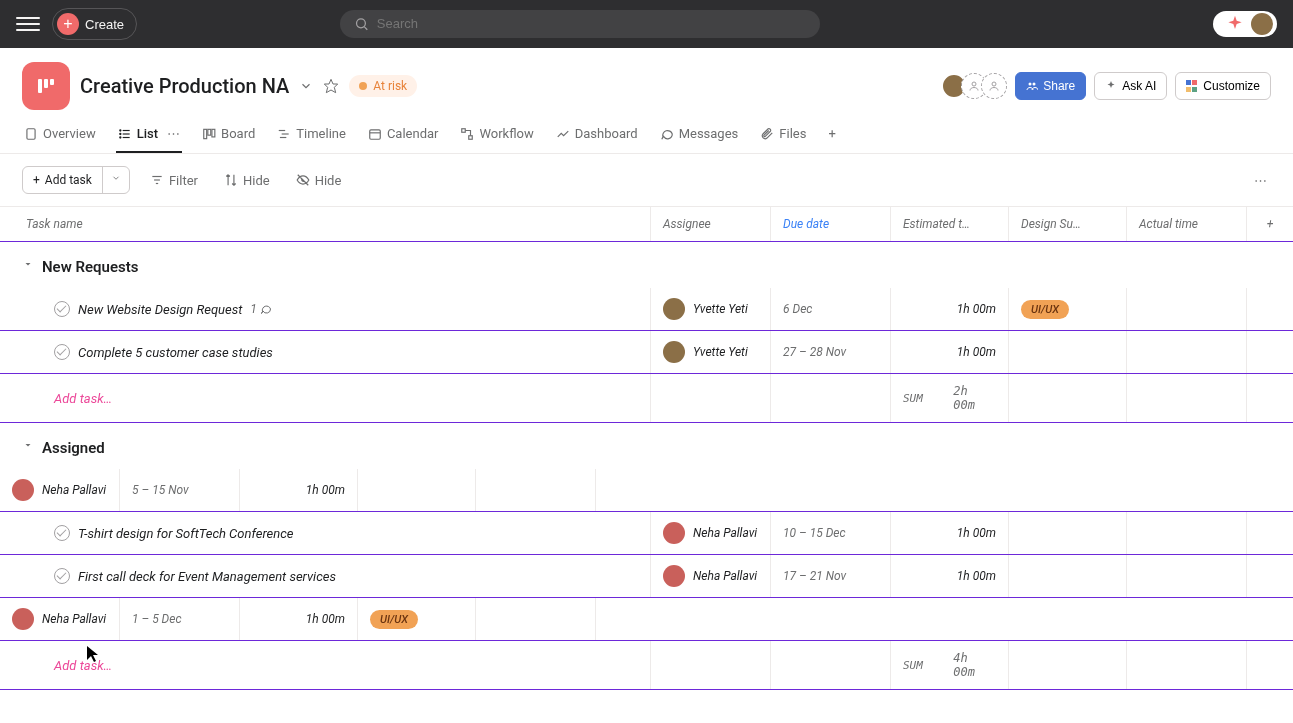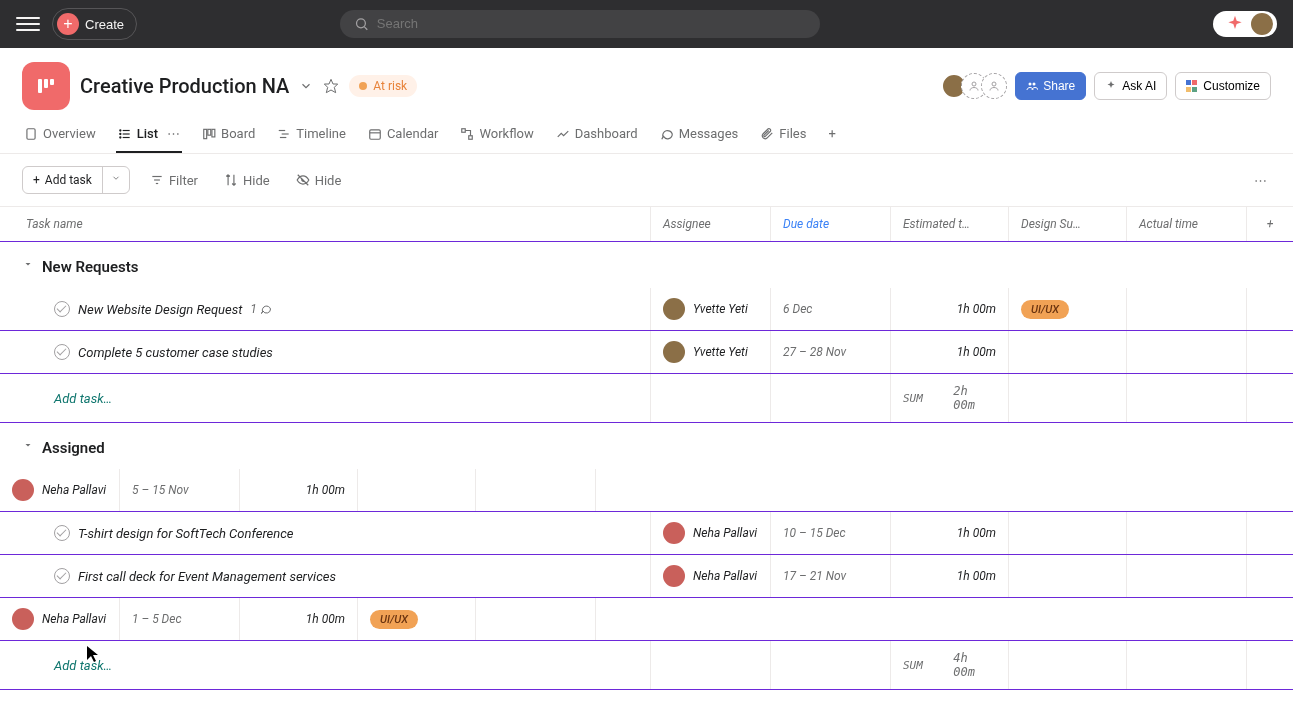--- a/index.html
+++ b/index.html
@@ -68,21 +68,21 @@
 
 .trow .c-name { padding-left: 54px; font-size: 13px; }
 .check-circle { width: 16px; height: 16px; border: 1.5px solid #a2a0a2; border-radius: 50%; flex-shrink: 0; position: relative; }
 .check-circle::after { content: ""; position: absolute; left: 4px; top: 1px; width: 4px; height: 8px; border: solid #a2a0a2; border-width: 0 1.5px 1.5px 0; transform: rotate(45deg); }
 .assignee-cell { display: flex; align-items: center; gap: 8px; font-size: 12px; }
 .av-sm { width: 22px; height: 22px; border-radius: 50%; background: #8b6f47; flex-shrink: 0; }
 .av-sm.neha { background: #c9605b; }
 .tag { background: #f1a255; color: #6b3410; padding: 3px 10px; border-radius: 10px; font-size: 11px; font-weight: 500; }
 .sum-row .c-est { color: #6d6e6f; font-family: ui-monospace, monospace; }
 .sum-label { font-size: 11px; color: #6d6e6f; }
-.add-task-row { color: #0f766e; padding-left: 78px; }
+.add-task-row { color: #ec4899; padding-left: 78px; }
 .comment-badge { color: #6d6e6f; font-size: 12px; display: flex; align-items: center; gap: 3px; }
 .mono { font-family: ui-monospace, monospace; }
 svg { display: block; }
 
 .cursor-ptr { position: absolute; left: 86px; top: 645px; }
 </style>
 </head>
 <body>
 
 <div class="topbar">

